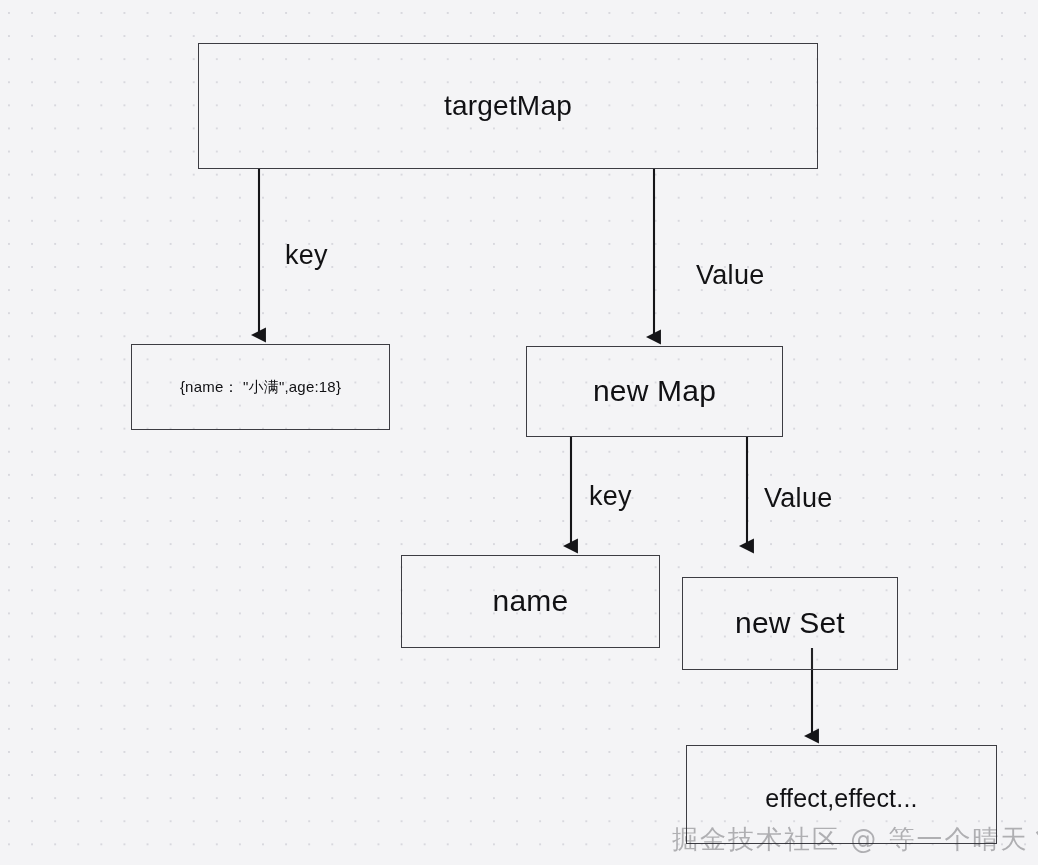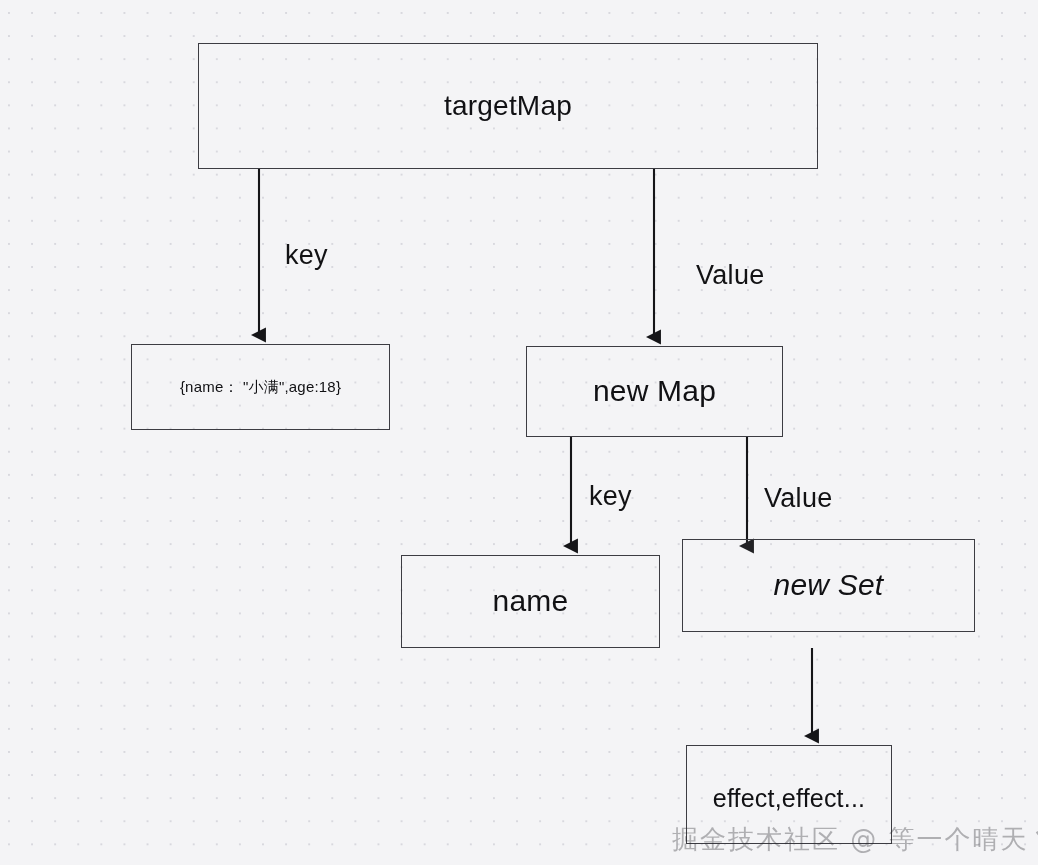--- a/index.html
+++ b/index.html
@@ -96,25 +96,25 @@
   </div>
 
   <div class="node medium" style="left: 401px; top: 555px; width: 259px; height: 93px;">
     <span>name</span>
   </div>
 
   <div class="node medium" style="left: 526px; top: 346px; width: 257px; height: 91px;">
     <span>new Map</span>
   </div>
 
-  <div class="node medium" style="left: 682px; top: 539px; width: 293px; height: 93px; font-style: italic;">
+  <div class="node medium" style="left: 682px; top: 577px; width: 216px; height: 93px;">
     <span>new Set</span>
   </div>
 
-  <div class="node bottom" style="left: 686px; top: 745px; width: 206px; height: 99px;">
+  <div class="node bottom" style="left: 686px; top: 745px; width: 311px; height: 99px;">
     <span>effect,effect...</span>
   </div>
 
   <div class="edge-label" style="left: 285px; top: 240px;">key</div>
   <div class="edge-label" style="left: 696px; top: 260px;">Value</div>
   <div class="edge-label" style="left: 589px; top: 481px;">key</div>
   <div class="edge-label" style="left: 764px; top: 483px;">Value</div>
 
   <div class="watermark" style="left: 672px; top: 822px;">掘金技术社区 @ 等一个晴天丶</div>
 

